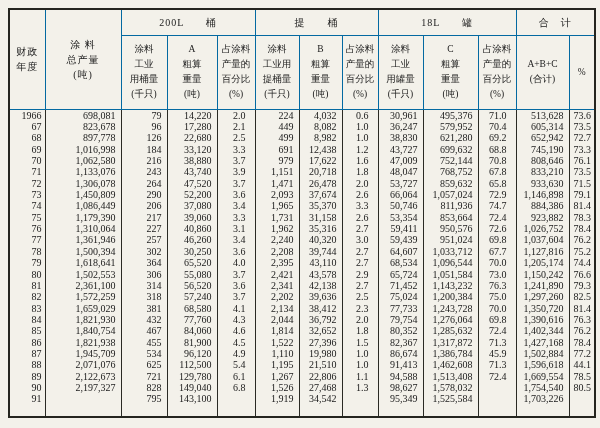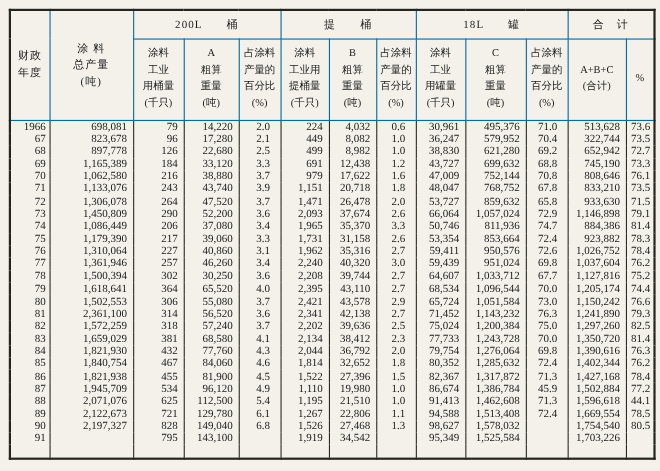--- a/index.html
+++ b/index.html
@@ -145,41 +145,41 @@
           <td class="c1">823,678</td>
           <td class="c2">96</td>
           <td class="c3">17,280</td>
           <td class="c4">2.1</td>
           <td class="c5">449</td>
           <td class="c6">8,082</td>
           <td class="c7">1.0</td>
           <td class="c8">36,247</td>
           <td class="c9">579,952</td>
           <td class="c10">70.4</td>
-          <td class="c11">322,744</td>
+          <td class="c11">605,314</td>
           <td class="c12">73.5</td>
         </tr>
         <tr>
           <td class="c0">68</td>
           <td class="c1">897,778</td>
           <td class="c2">126</td>
           <td class="c3">22,680</td>
           <td class="c4">2.5</td>
           <td class="c5">499</td>
           <td class="c6">8,982</td>
           <td class="c7">1.0</td>
           <td class="c8">38,830</td>
           <td class="c9">621,280</td>
           <td class="c10">69.2</td>
           <td class="c11">652,942</td>
           <td class="c12">72.7</td>
         </tr>
         <tr>
           <td class="c0">69</td>
-          <td class="c1">1,165,389</td>
+          <td class="c1">1,016,998</td>
           <td class="c2">184</td>
           <td class="c3">33,120</td>
           <td class="c4">3.3</td>
           <td class="c5">691</td>
           <td class="c6">12,438</td>
           <td class="c7">1.2</td>
           <td class="c8">43,727</td>
           <td class="c9">699,632</td>
           <td class="c10">68.8</td>
           <td class="c11">745,190</td>

